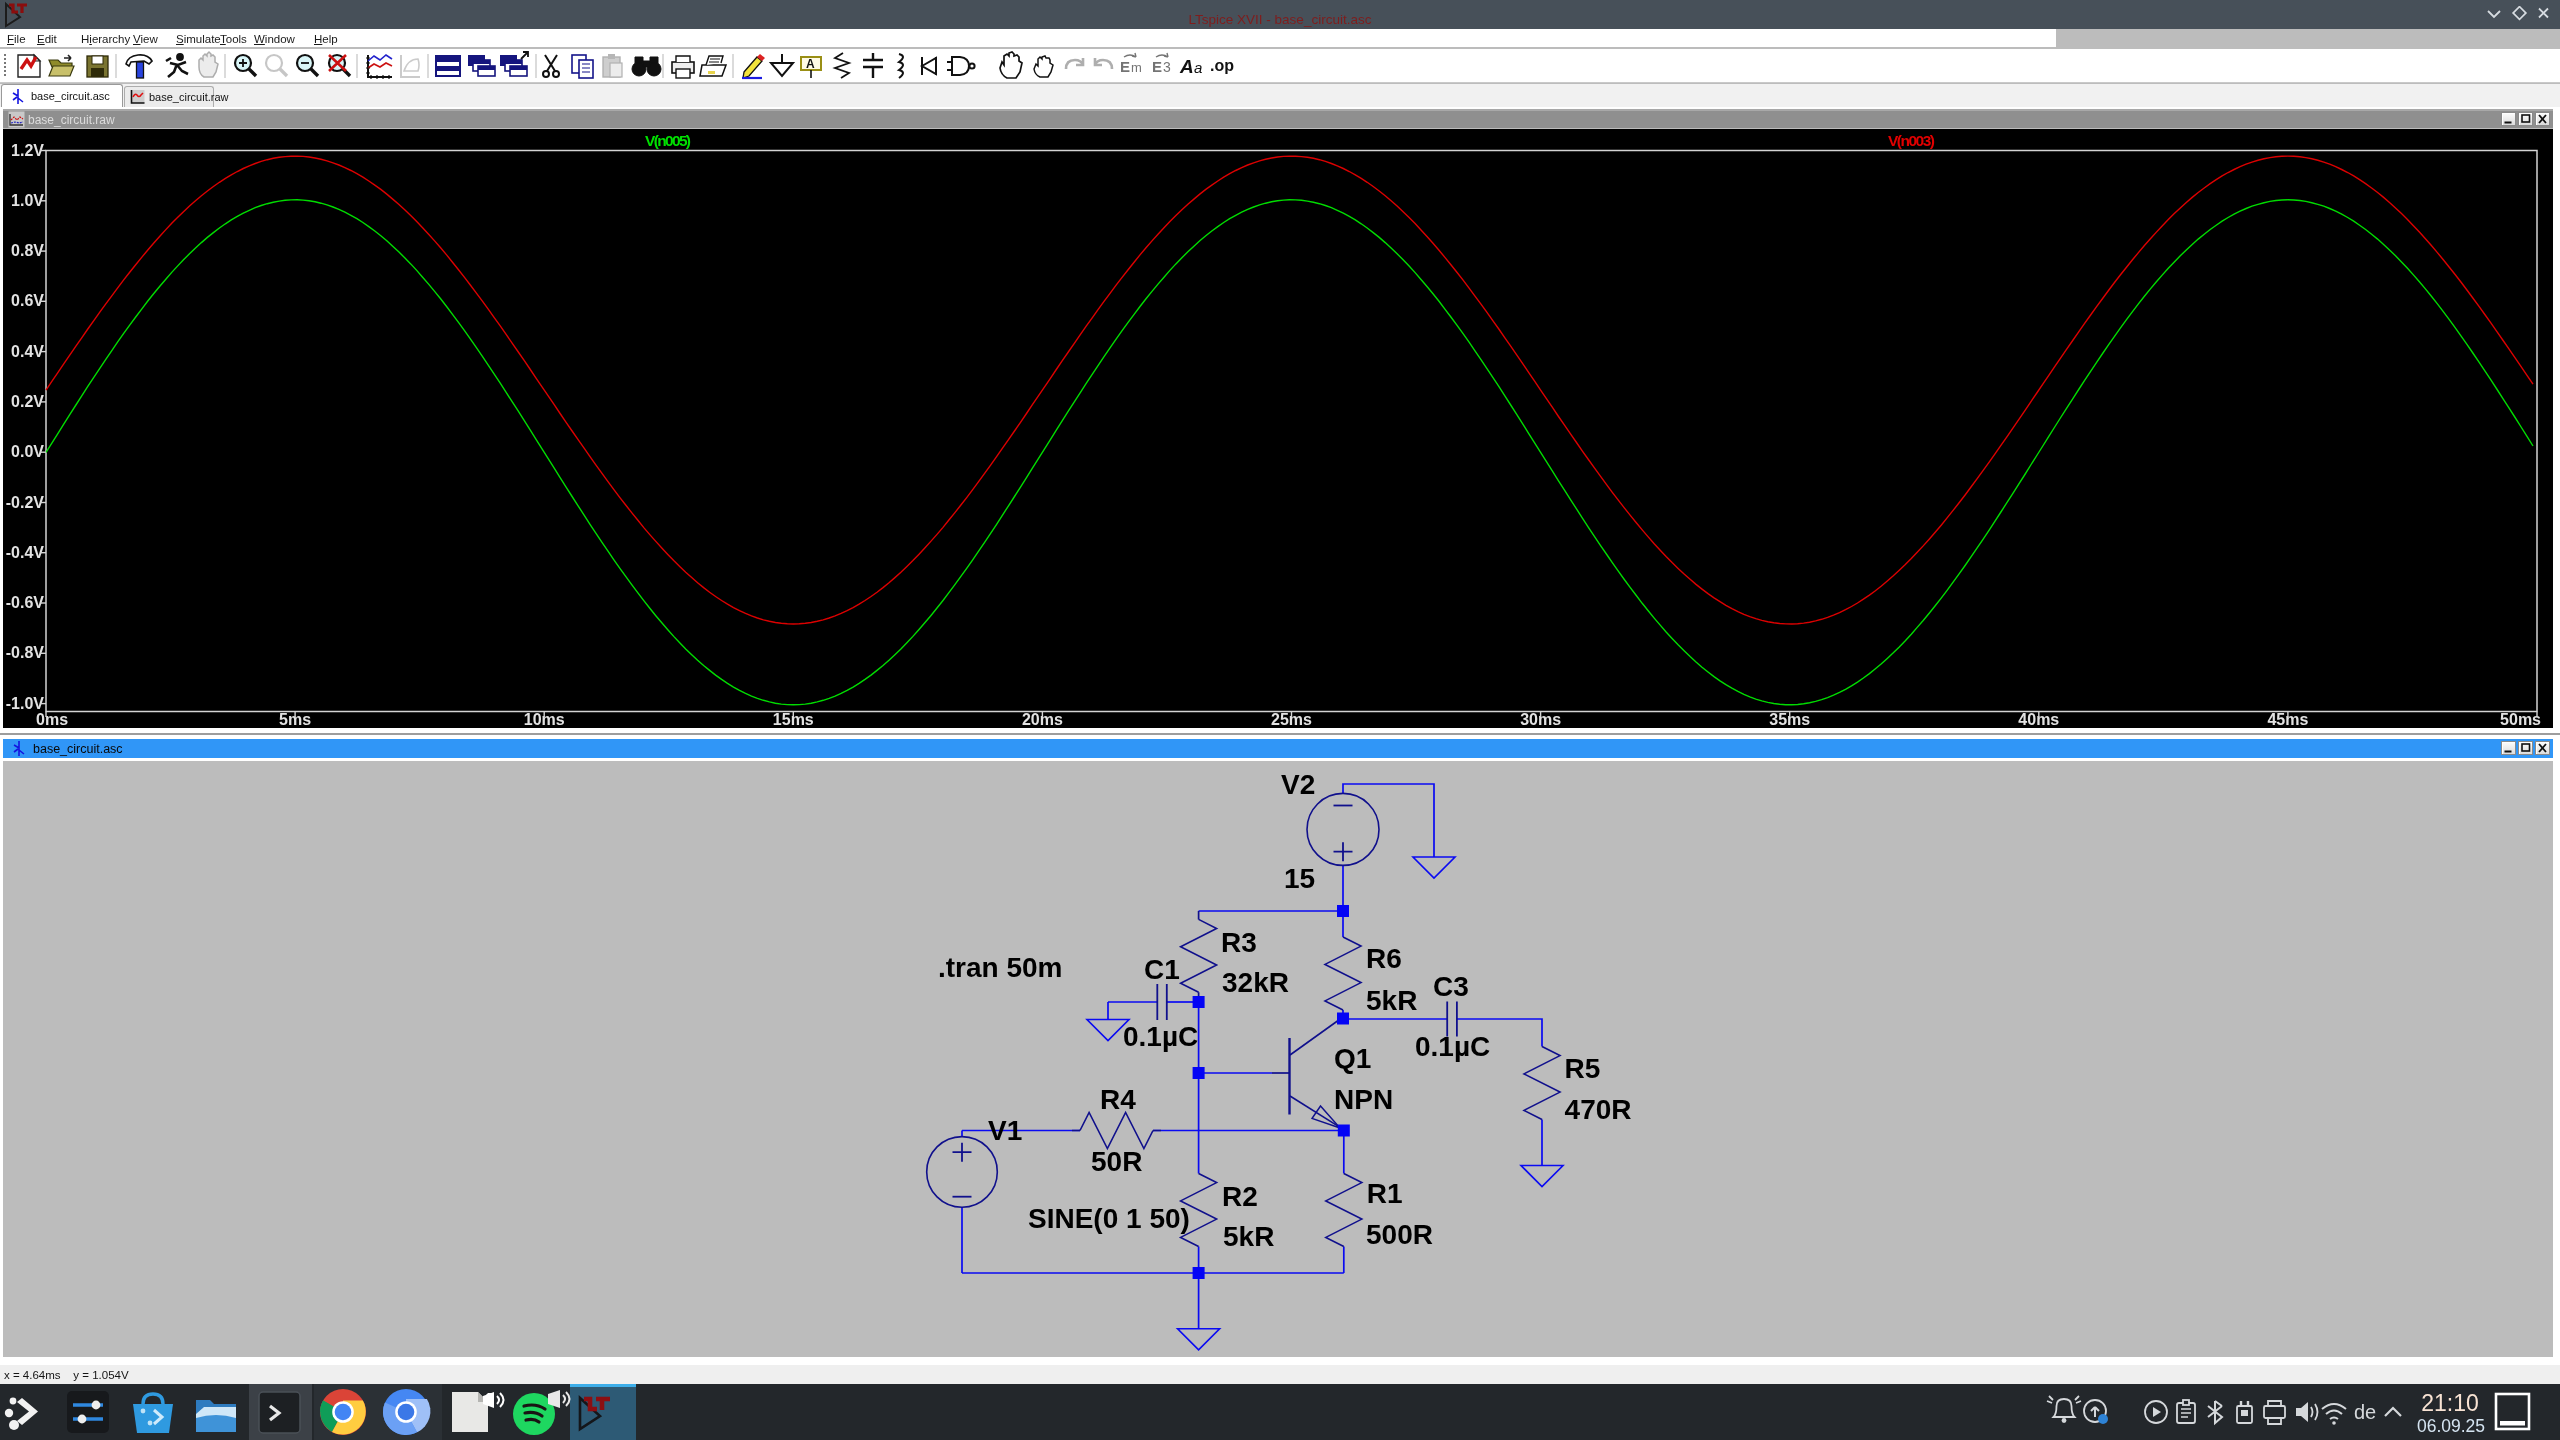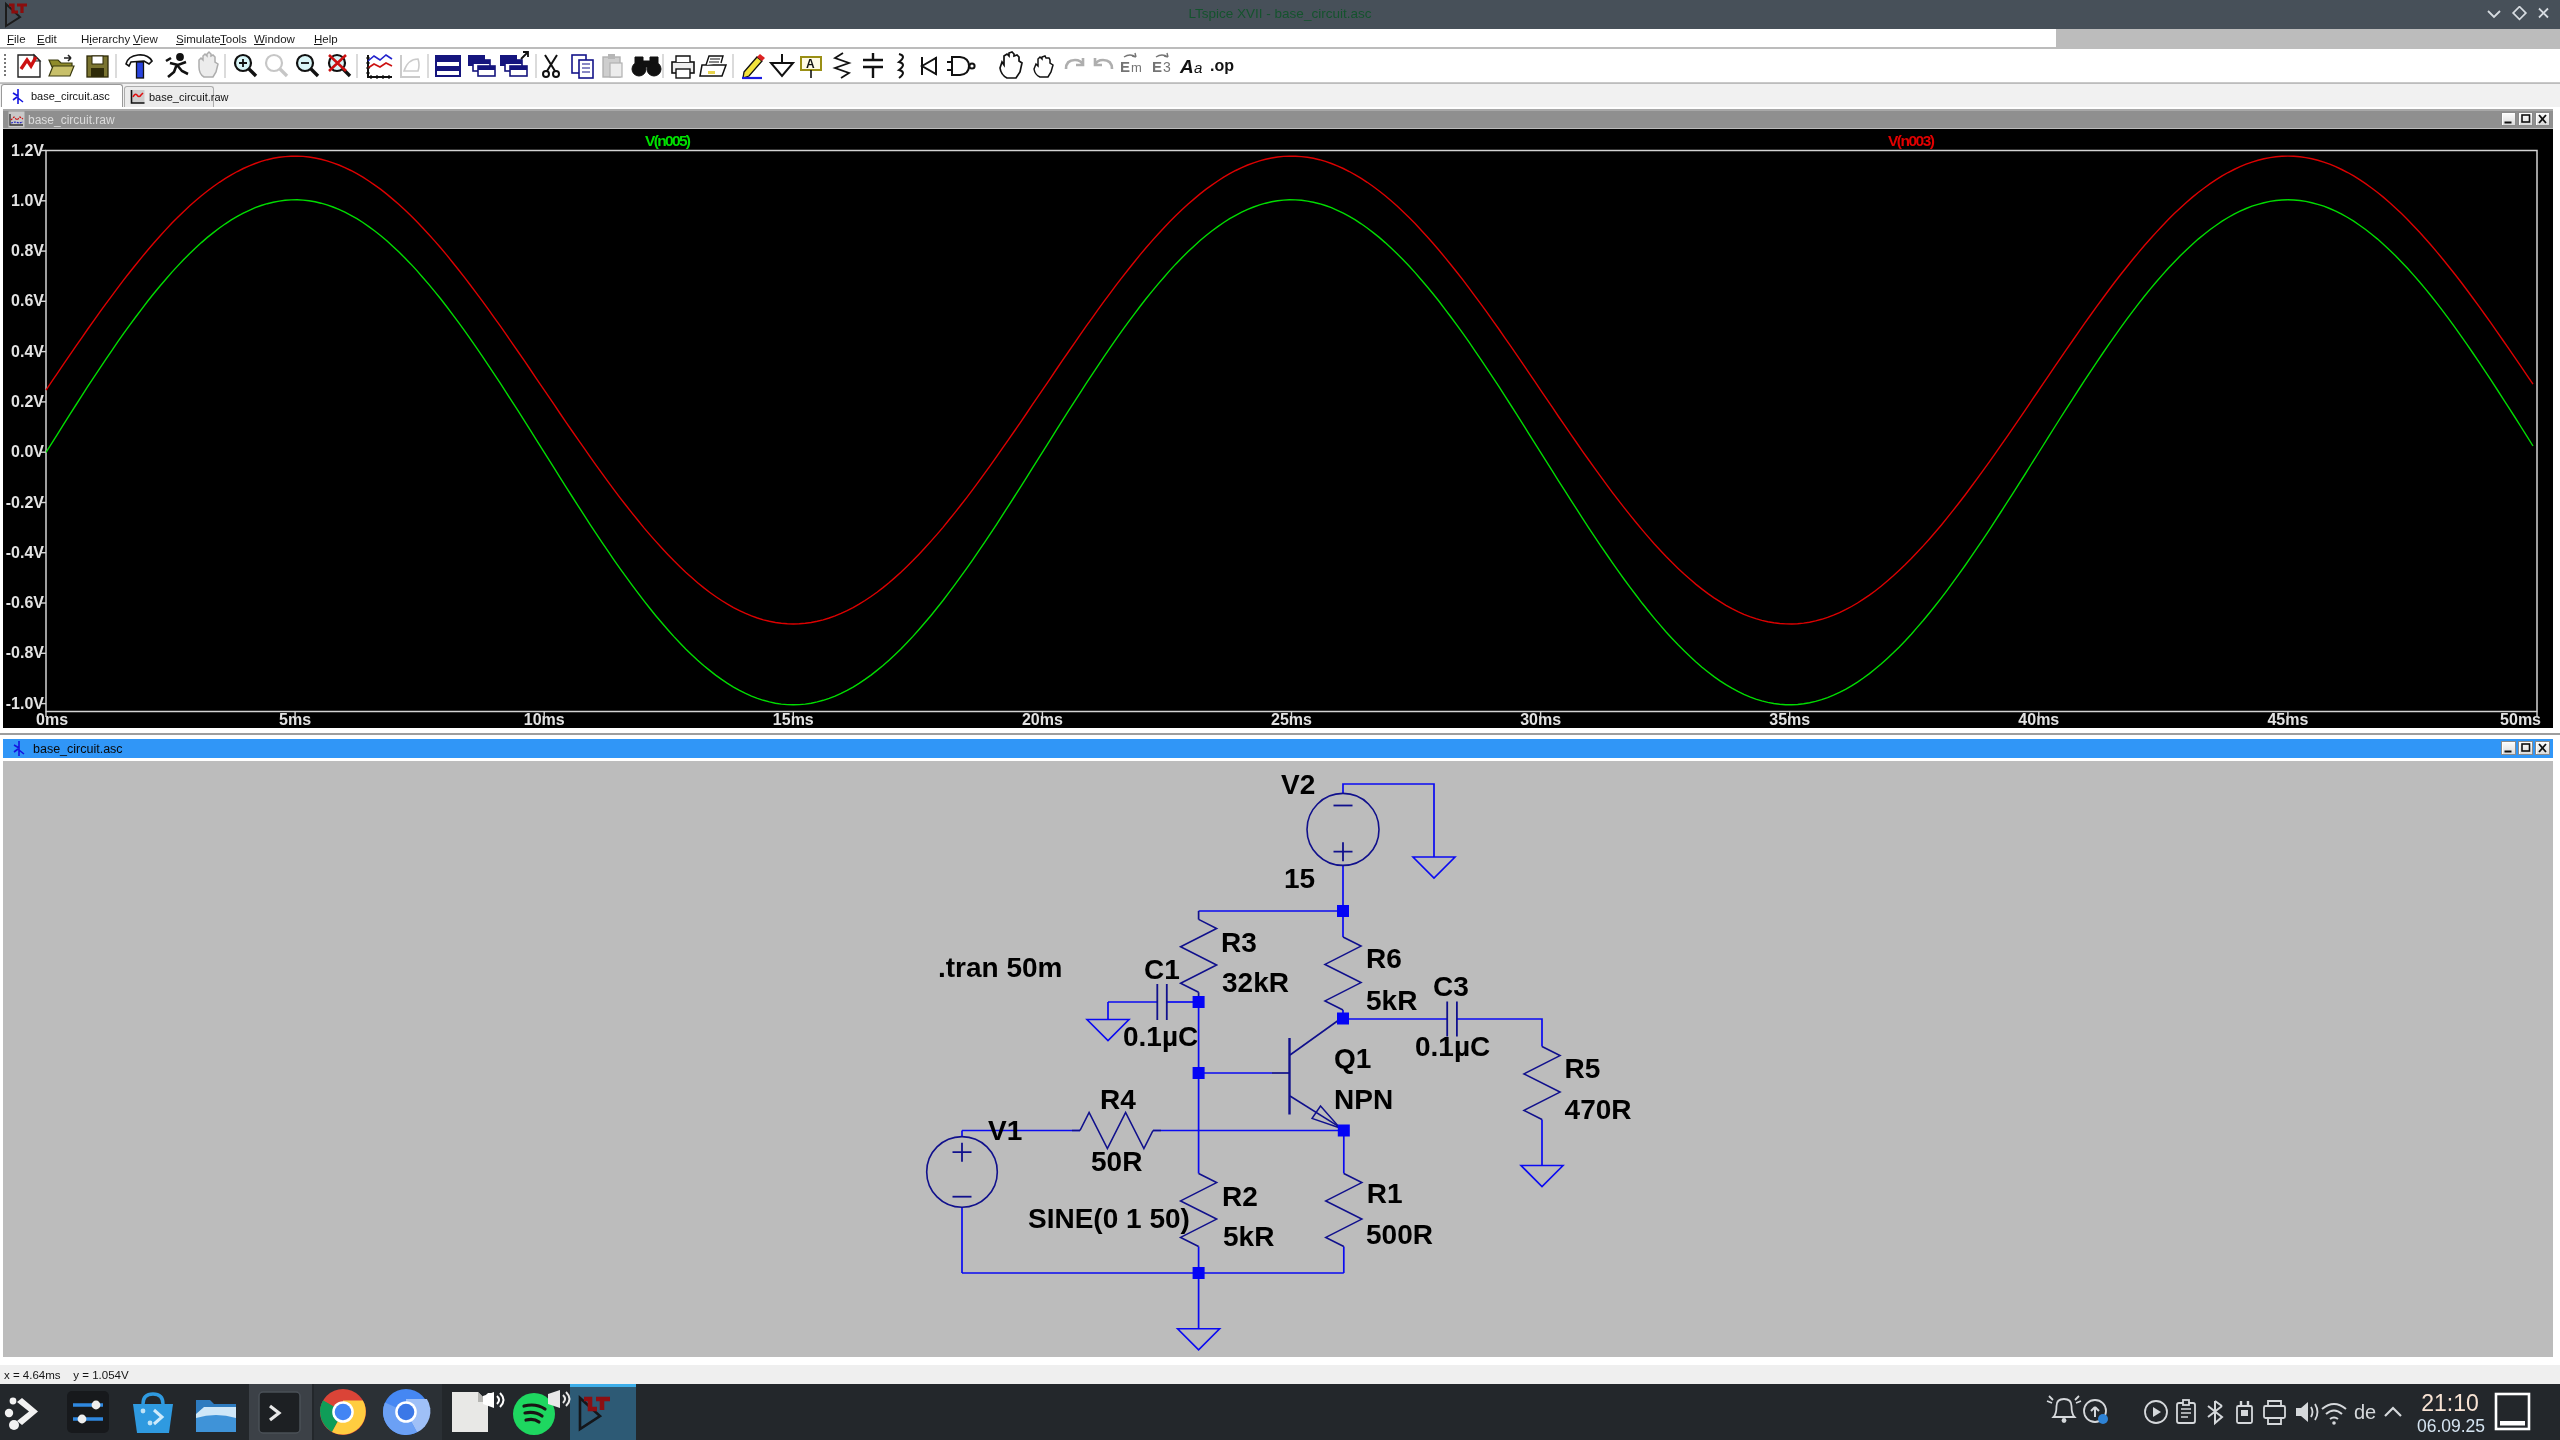--- a/index.html
+++ b/index.html
@@ -1,18 +1,18 @@
 <!DOCTYPE html>
 <html><head><meta charset="utf-8"><style>
 *{margin:0;padding:0;box-sizing:border-box}
 html,body{width:2560px;height:1440px;overflow:hidden;background:#bcbcbc;
 font-family:"Liberation Sans",sans-serif}
 .abs{position:absolute}
 #titlebar{left:0;top:0;width:2560px;height:29px;background:#475059}
-#titletext{width:100%;text-align:center;top:6px;color:#14532d;font-size:13.5px}
+#titletext{width:100%;text-align:center;top:12px;color:#7f1d1d;font-size:13.5px}
 #menubar{left:0;top:29px;width:2056px;height:19px;background:#fff;border-bottom:1px solid #bcbcbc}
 #menubar span{position:absolute;top:4px;font-size:11.5px;color:#1a1a1a}
 #menubar u{text-decoration-thickness:1px}
 #toolbar{left:0;top:49px;width:2560px;height:34px;background:#fff;border-bottom:1px solid #c9c9c9}
 #tabbar{left:0;top:84px;width:2560px;height:23px;background:#f1f1f1}
 .tab{position:absolute;font-size:11px;color:#111}
 #tab1{left:1px;top:84px;width:122px;height:23px;background:#fff;border:1px solid #9a9a9a;border-bottom:none;
 border-radius:3px 3px 0 0}
 #tab2{left:124px;top:86px;width:90px;height:21px;background:#ececec;border:1px solid #adadad;border-bottom:none;
 border-radius:3px 3px 0 0}

